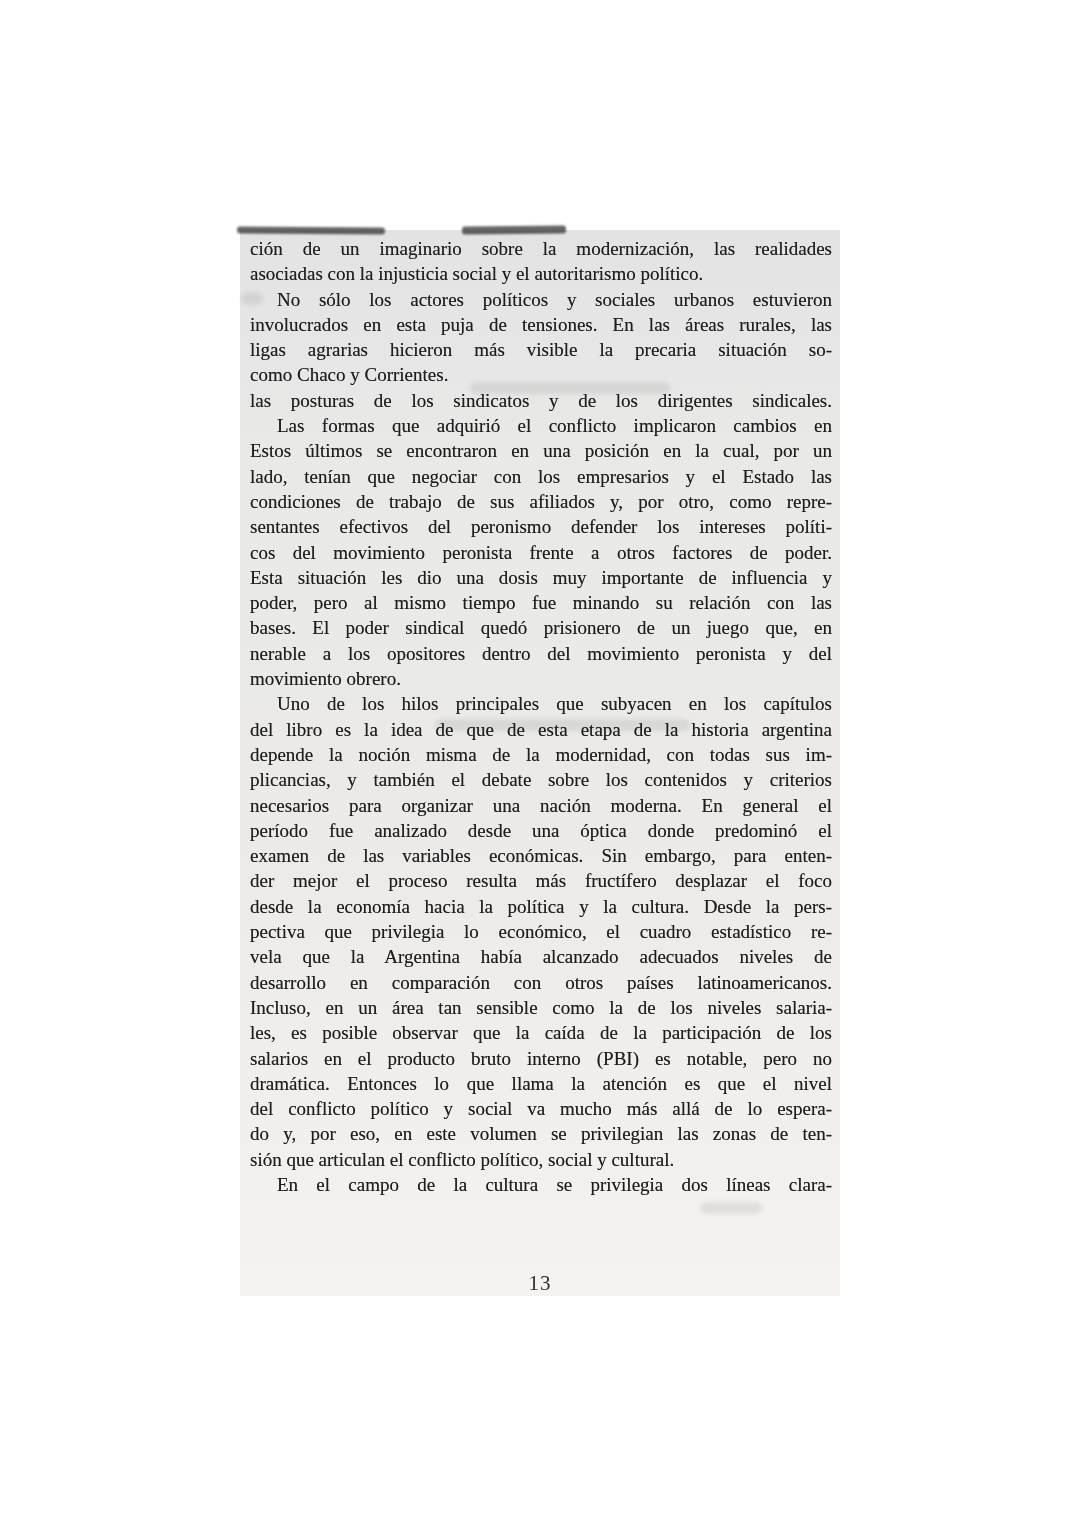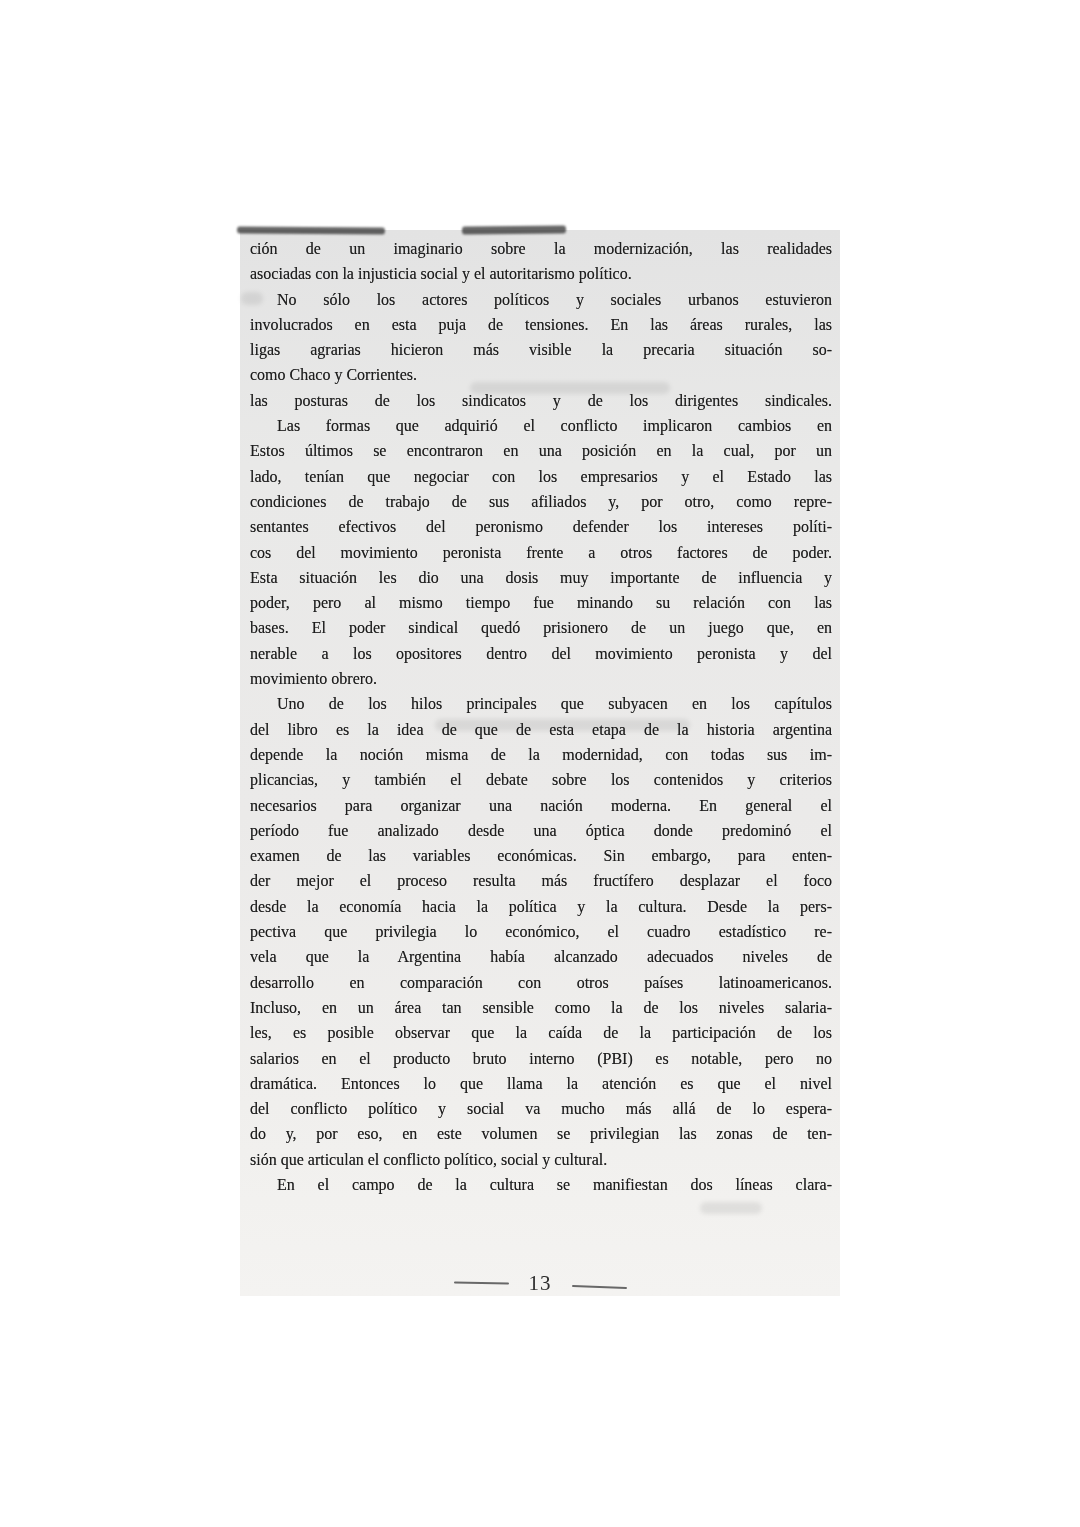--- a/index.html
+++ b/index.html
@@ -17,39 +17,40 @@
     position: absolute;
     left: 240px; top: 230px;
     width: 600px; height: 1066px;
     background: linear-gradient(180deg, #e3e3e3 0%, #e9e9e8 22%, #ebeae9 55%, #f0efed 82%, #f4f3f1 100%);
   }
   .text-block {
     position: absolute;
     left: 10px; top: 6px;
     width: 582px;
     color: #1d1d1d;
-    font-size: 16px;
+    font-size: 19px;
     text-shadow: 0 0 0.5px rgba(25,25,25,0.55);
   }
   .line {
     height: 25.3px;
     line-height: 25.3px;
     overflow: hidden;
     text-align: justify;
     text-align-last: justify;
     white-space: normal;
   }
   .line.unjust { text-align-last: left; }
   .line.indent { text-indent: 27px; }
   .footer {
     position: absolute;
     left: 0; top: 1040px; width: 100%;
     display: flex; justify-content: center; align-items: center;
     gap: 20px;
     height: 26px;
+    flex-direction: column;
   }
   .rule {
     width: 55px; height: 2px;
     background: #686868;
     border-radius: 1px;
   }
   .rule-l { transform: rotate(1.2deg); }
   .rule-r { transform: rotate(2deg); position: relative; top: 4px; }
   .pnum {
     font-size: 21px; color: #2e2e2e; letter-spacing: 1px;
@@ -122,21 +123,21 @@
         <div class="line">pectiva que privilegia lo económico, el cuadro estadístico re-</div>
         <div class="line">vela que la Argentina había alcanzado adecuados niveles de</div>
         <div class="line">desarrollo en comparación con otros países latinoamericanos.</div>
         <div class="line">Incluso, en un área tan sensible como la de los niveles salaria-</div>
         <div class="line">les, es posible observar que la caída de la participación de los</div>
         <div class="line">salarios en el producto bruto interno (PBI) es notable, pero no</div>
         <div class="line">dramática. Entonces lo que llama la atención es que el nivel</div>
         <div class="line">del conflicto político y social va mucho más allá de lo espera-</div>
         <div class="line">do y, por eso, en este volumen se privilegian las zonas de ten-</div>
         <div class="line unjust">sión que articulan el conflicto político, social y cultural.</div>
-        <div class="line indent">En el campo de la cultura se manifiestan dos líneas clara-</div>
+        <div class="line indent">En el campo de la cultura se privilegia dos líneas clara-</div>
       </div>
 
     <div class="footer">
       <span class="rule rule-l"></span>
       <span class="pnum">13</span>
       <span class="rule rule-r"></span>
     </div>
 
   </div>
 </div>

